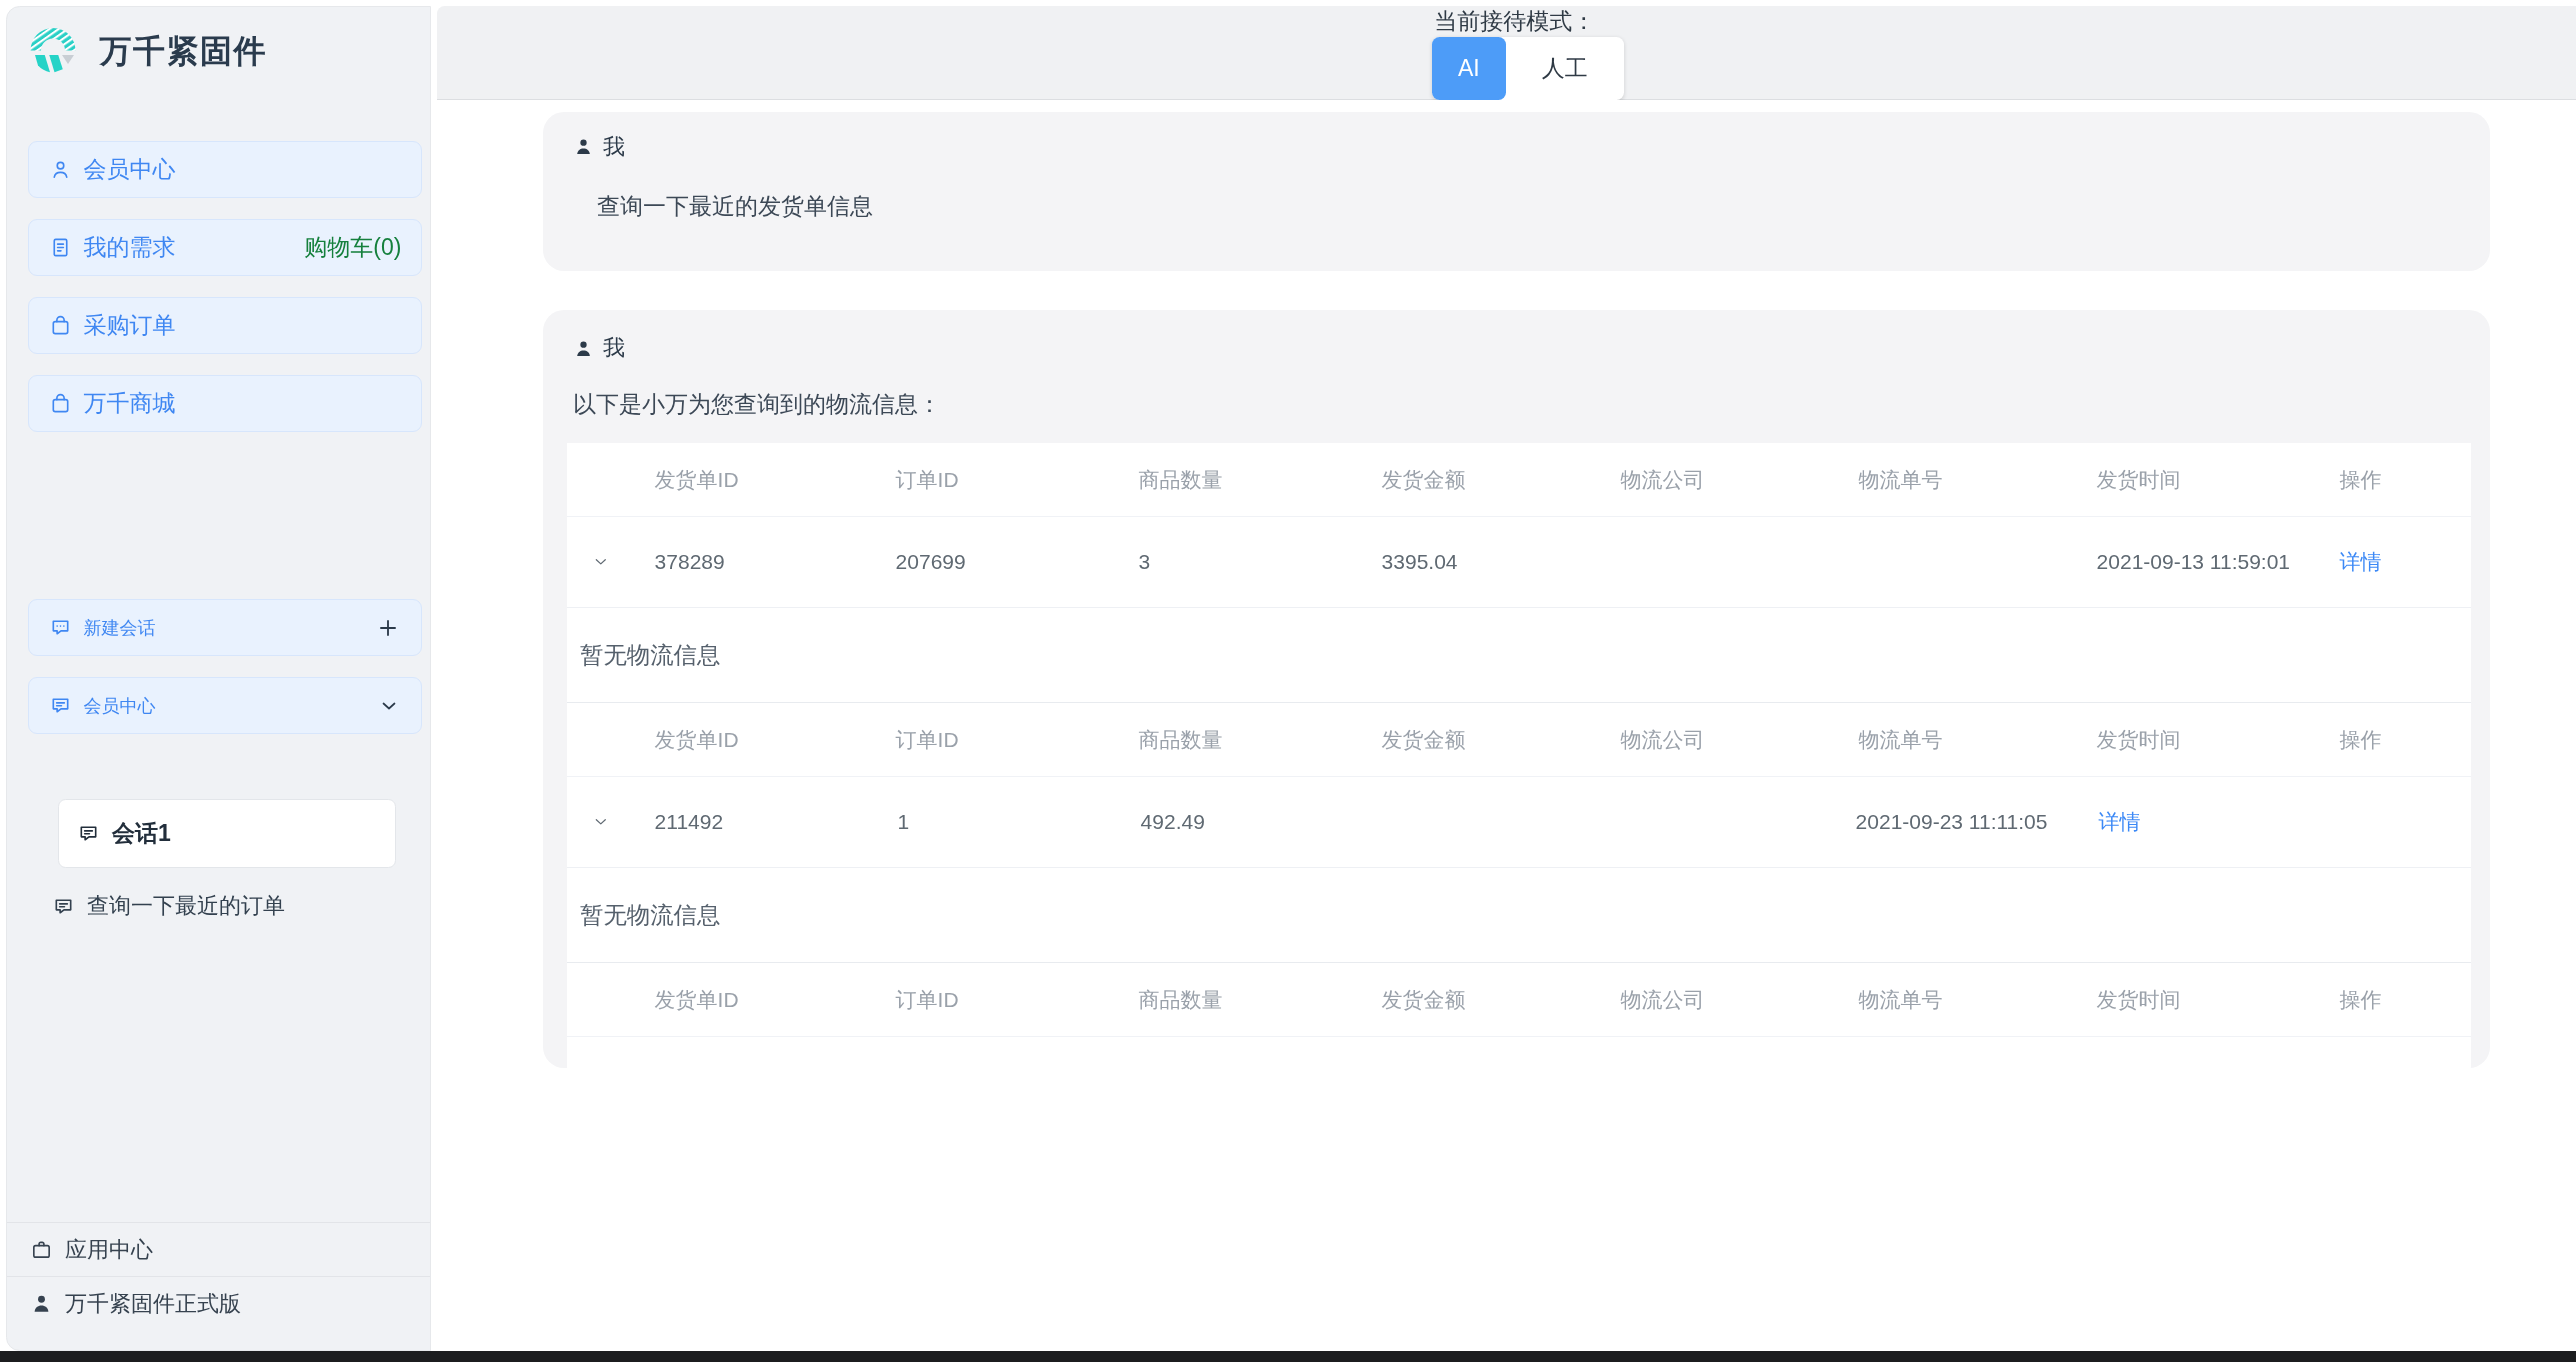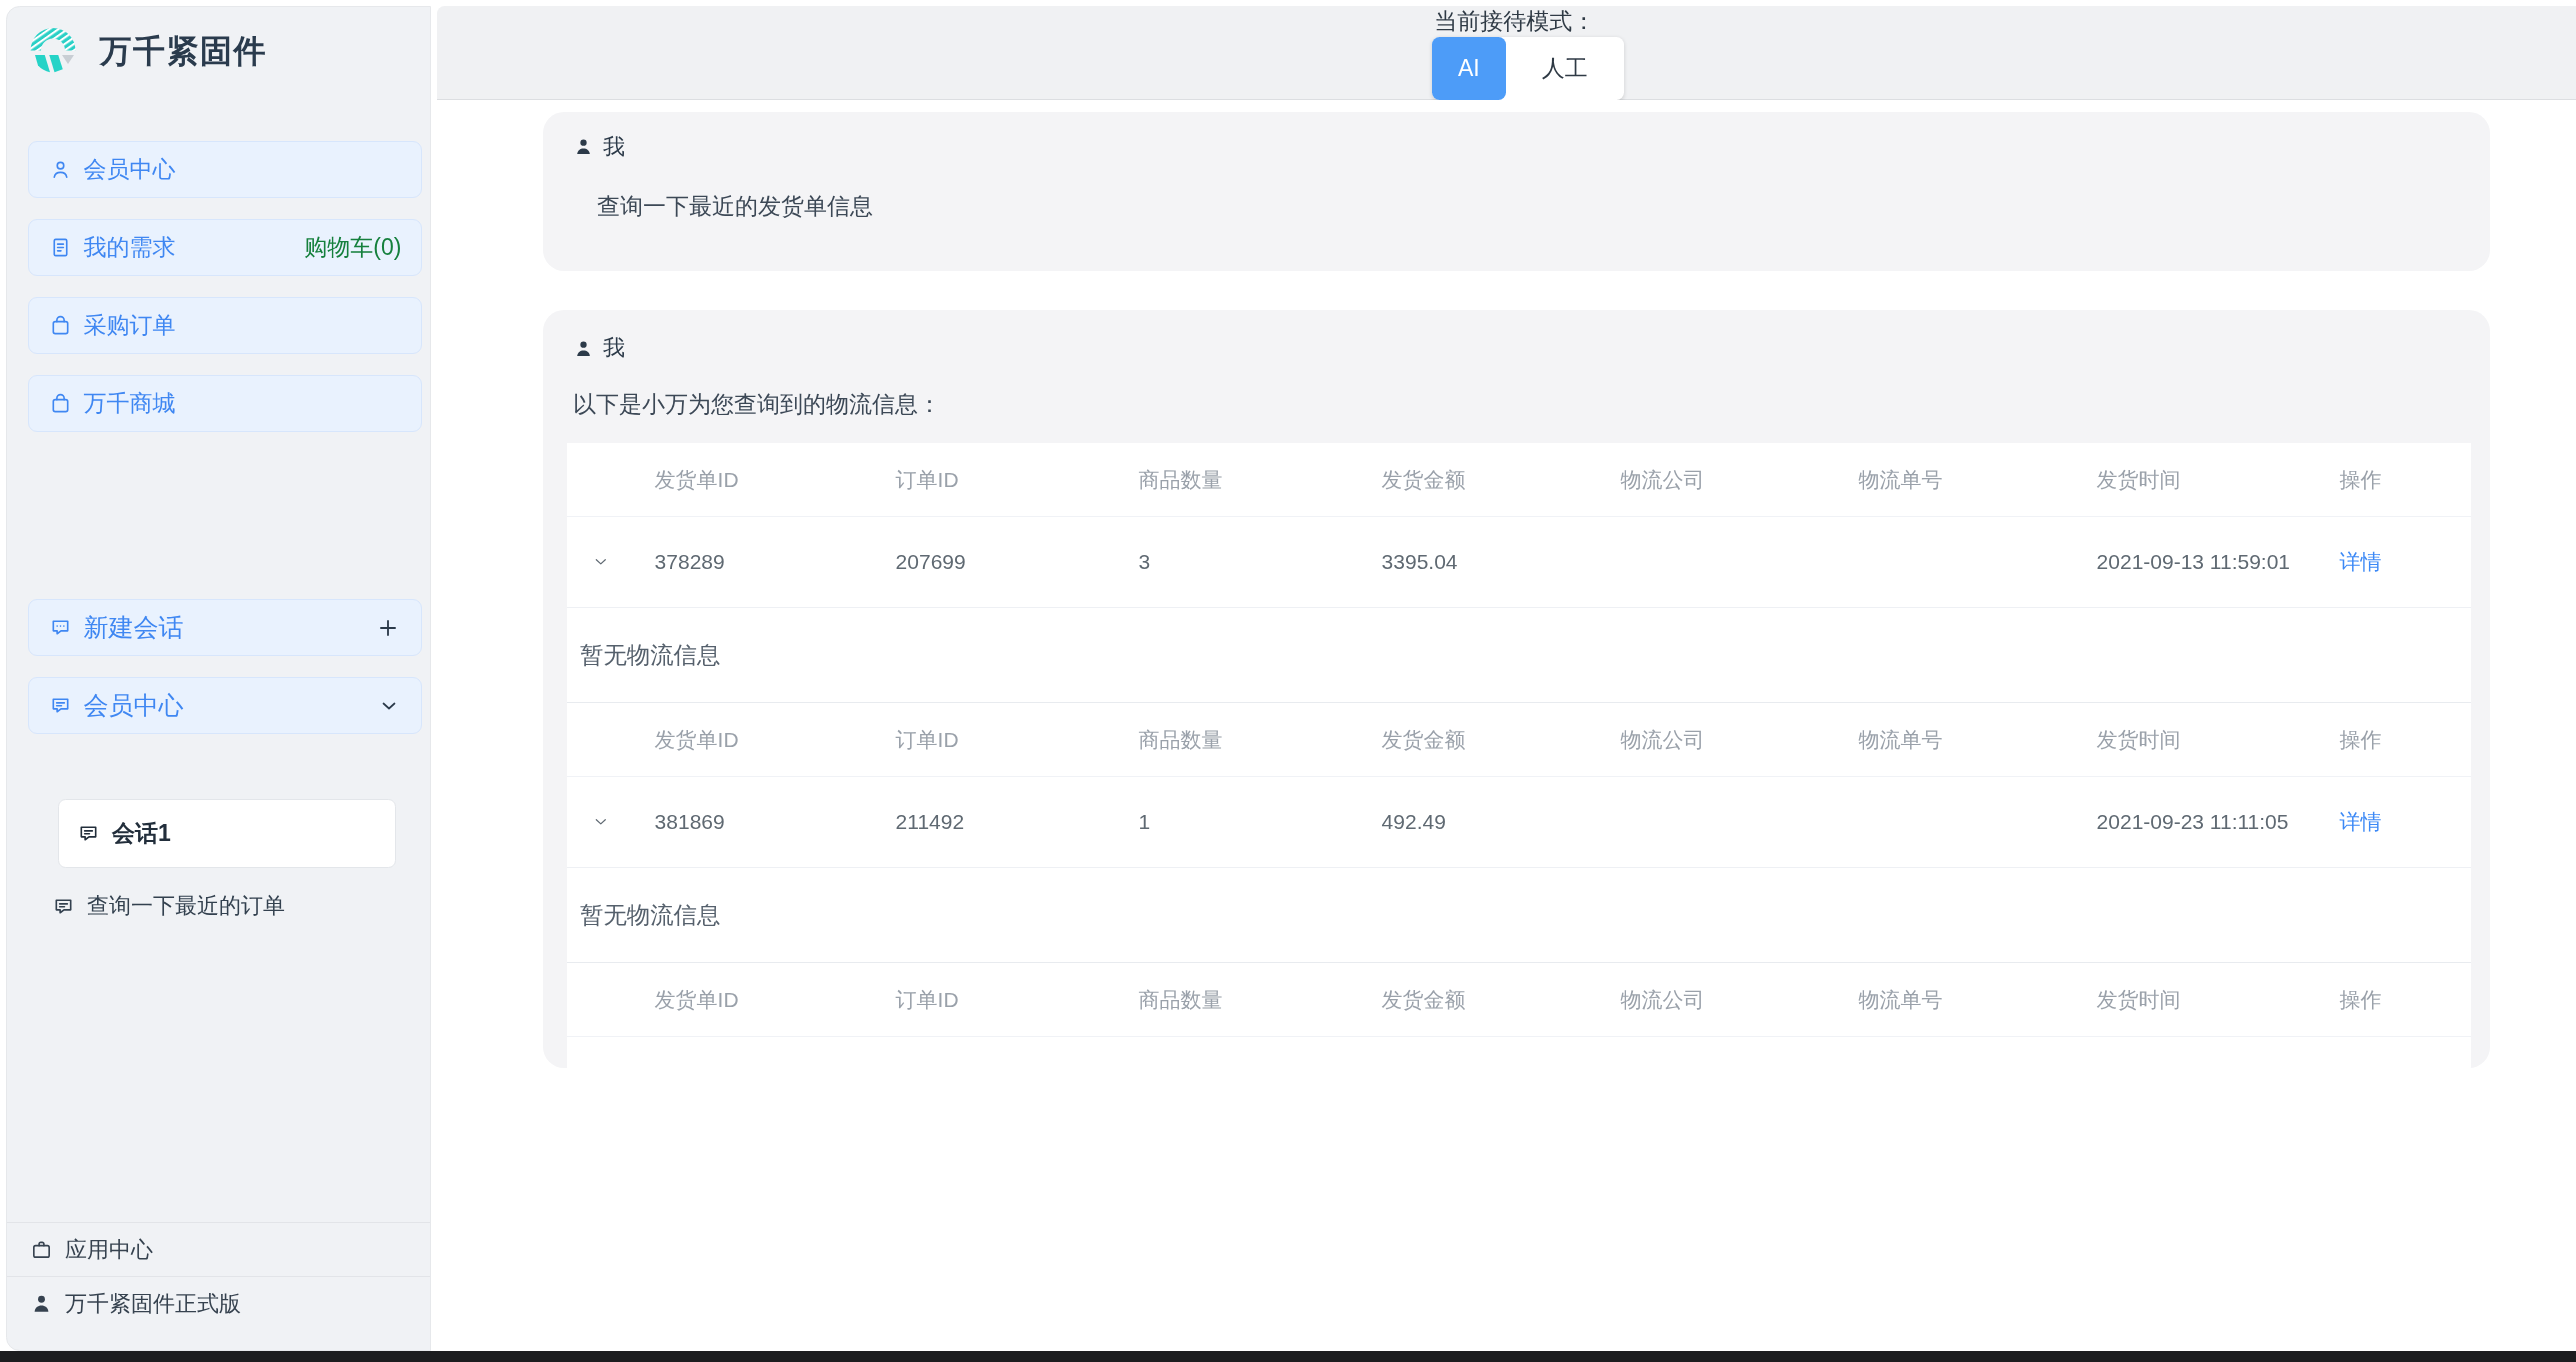--- a/index.html
+++ b/index.html
@@ -16,21 +16,21 @@
 
   .menu { position:absolute; left:21px; top:134px; width:394px; }
   .menu-card { height:57px; margin-bottom:21px; background:#e9f2fe; border:0.8px solid #d7e6fc;
                border-radius:9px; display:flex; align-items:center; gap:12px; padding:0 19.6px;
                color:#3f87f2; font-size:23px; cursor:pointer; }
   .menu-extra { margin-left:auto; color:#15803d; font-size:23px; }
 
   .chat-nav { position:absolute; left:21px; top:592px; width:394px; }
   .nav-card { height:57px; margin-bottom:21px; background:#e9f2fe; border:0.8px solid #d7e6fc;
               border-radius:9px; display:flex; align-items:center; gap:12px; padding:0 19.6px;
-              color:#3f87f2; font-size:25px; cursor:pointer; }
+              color:#3f87f2; font-size:18px; cursor:pointer; }
   .nav-trailing { margin-left:auto; color:#2b3a4a; }
 
   .session-wrap { position:absolute; left:51px; top:792px; width:338px; }
   .session-card { height:69px; background:#ffffff; border:0.8px solid #e3e6ea; border-radius:7.6px;
                   display:flex; align-items:center; gap:12px; padding:0 18px;
                   color:#222e3b; font-size:23px; font-weight:bold; cursor:pointer; }
   .history-list { position:absolute; left:45px; top:878px; width:363px; }
   .history-item { display:flex; align-items:center; gap:12px; color:#33414f; font-size:22px;
                   height:42px; cursor:pointer; }
 
@@ -302,21 +302,20 @@
             <div class="cell c6">物流单号</div>
             <div class="cell c7">发货时间</div>
             <div class="cell c8">操作</div>
           </div>
           <div class="t-row t-data">
             <div class="cell chev">
               <svg width="19.6" height="19.6" viewBox="0 0 24 24" fill="none" stroke="currentColor" stroke-width="1.5" stroke-linecap="round" stroke-linejoin="round">
                 <path d="M6.5 9.5l5.5 5 5.5-5"></path>
               </svg>
             </div>
-            <div class="cell c1">381869</div>
             <div class="cell c2">211492</div>
             <div class="cell c3">1</div>
             <div class="cell c4">492.49</div>
             <div class="cell c5"></div>
             <div class="cell c6"></div>
             <div class="cell c7">2021-09-23 11:11:05</div>
             <div class="cell c8">
               <span class="link">详情</span>
             </div>
           </div>

